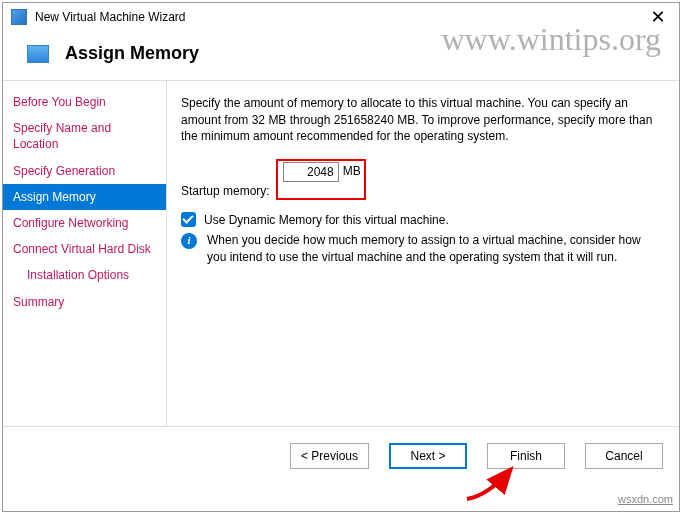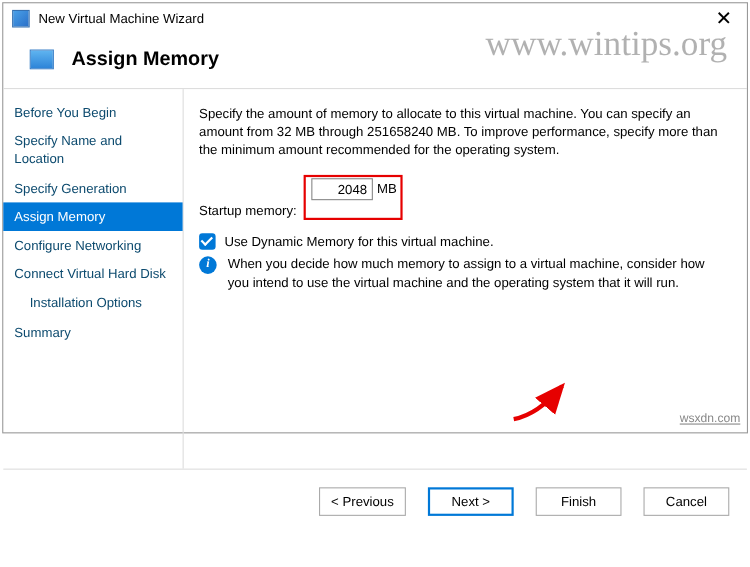--- a/index.html
+++ b/index.html
@@ -6,21 +6,21 @@
 body {
   font-family: "Segoe UI", Tahoma, sans-serif;
   font-size: 12px;
   background: #fff;
   width: 682px;
   height: 515px;
   overflow: hidden;
 }
 .dialog {
   width: 678px;
-  height: 392px;
+  height: 510px;
   border: 1px solid #999;
   background: #fff;
   position: relative;
   margin: 2px;
 }
 .titlebar {
   display: flex;
   align-items: center;
   padding: 6px 8px;
   font-size: 12px;
@@ -83,21 +83,21 @@
   height: 346px;
 }
 .sidebar {
   width: 164px;
   border-right: 1px solid #ddd;
   padding: 8px 0;
 }
 .sidebar .step {
   padding: 5px 8px 5px 10px;
   font-size: 12px;
-  color: #0c4a6e;
+  color: #be185d;
   cursor: pointer;
   line-height: 1.35;
 }
 .sidebar .step.active {
   background: #0078d7;
   color: #fff;
 }
 .sidebar .step.indent {
   padding-left: 24px;
 }

